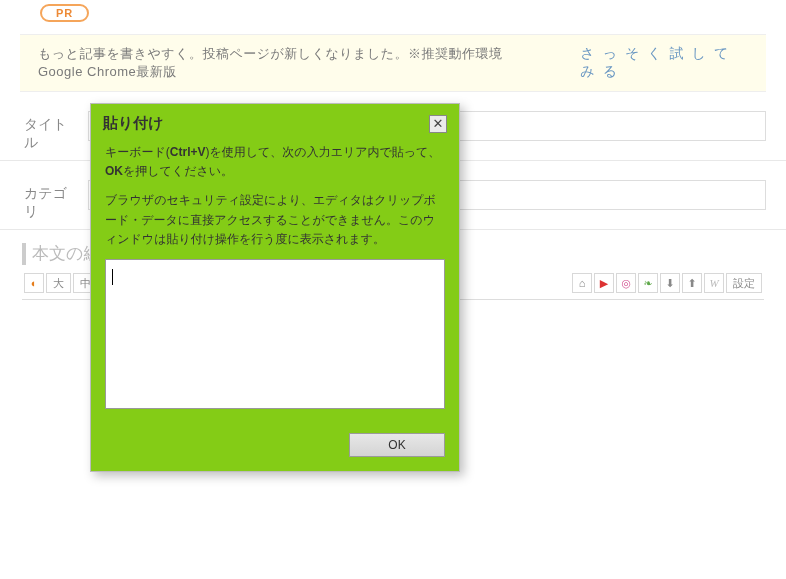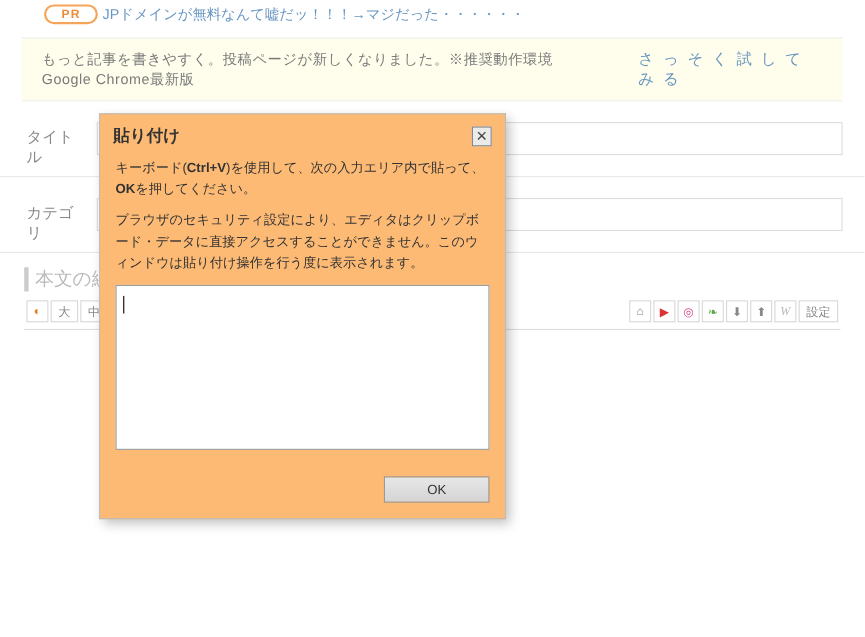--- a/index.html
+++ b/index.html
@@ -1,17 +1,17 @@
 <!DOCTYPE html>
 <html><head>
 <meta charset="utf-8">
 <style>
 *{box-sizing:border-box;margin:0;padding:0;}
 body{font-family:"Hiragino Kaku Gothic ProN","Meiryo",sans-serif;font-size:13px;color:#444;background:#fff;width:786px;height:579px;position:relative;overflow:hidden;}
-.topbar{display:flex;align-items:center;padding:4px 40px 12px 40px;gap:4px;text-align:center;}
+.topbar{display:flex;align-items:center;padding:4px 40px 12px 40px;gap:20px;text-align:center;}
 .pr-badge{border:2px solid #f5a55a;color:#ed8a36;font-weight:bold;font-size:11px;border-radius:14px;padding:1px 14px;letter-spacing:1px;}
 .topbar .link{color:#6896c2;font-size:13px;}
 .notice{background:#fffdeb;margin:0 20px 0 20px;padding:10px 18px;display:flex;justify-content:space-between;align-items:center;border-top:1px solid #eee;border-bottom:1px solid #eee;gap:38px;}
 .notice .msg{font-size:13px;color:#7a7a7a;letter-spacing:0.5px;}
 .notice .try{color:#6896c2;font-size:14px;letter-spacing:8px;}
 .row{display:flex;align-items:center;gap:8px;padding:8px 20px;border-bottom:1px solid #e8e8e8;}
 .row .label{width:60px;font-size:14px;color:#888;padding-left:4px;margin-top:16px;}
 .row .input{flex:1;height:30px;border:1px solid #ddd;background:#fff;}
 .row .addbtn{border:1px solid #ccc;background:#fff;color:#666;font-size:13px;padding:6px 18px;border-radius:3px;margin-left:4px;}
 .section{display:flex;align-items:center;gap:6px;margin:12px 22px 6px 22px;}
@@ -20,40 +20,39 @@
 .toolbar{display:flex;gap:2px;align-items:center;padding:2px 24px 6px 24px;flex-wrap:wrap;}
 .tb{border:1px solid #d8d8d8;width:20px;height:20px;display:flex;align-items:center;justify-content:center;font-size:11px;color:#888;background:#fff;}
 .tb.orange{color:#e57c1a;}
 .tb.red{color:#d33;}
 .tb.pink{color:#d24a8c;}
 .tb.green{color:#5fa84a;}
 .tb.w{color:#bbb;font-family:serif;font-style:italic;}
 .tb.text{width:auto;padding:0 6px;}
 .editor{border-top:1px solid #ddd;margin:0 22px;height:260px;}
 
-.modal{position:absolute;left:90px;top:103px;width:370px;background:#fdba74;border:1px solid #bcbcbc;box-shadow:4px 4px 10px rgba(0,0,0,0.25);}
+.modal{position:absolute;left:90px;top:103px;width:370px;background:#84cc16;border:1px solid #bcbcbc;box-shadow:4px 4px 10px rgba(0,0,0,0.25);}
 .modal-head{display:flex;justify-content:space-between;align-items:center;padding:10px 12px;}
 .modal-head .title{font-weight:bold;font-size:15px;color:#333;}
 .modal-head .close{border:1px solid #888;width:18px;height:18px;display:flex;align-items:center;justify-content:center;font-size:13px;color:#444;background:#ebebeb;}
 .modal-body{padding:0 14px 12px 14px;font-size:12px;color:#333;line-height:1.6;}
 .modal-body p{margin-bottom:10px;}
 .modal-body .bold{font-weight:bold;}
 .paste-area{border:1px solid #999;background:#fff;width:100%;height:150px;padding:6px;font-size:13px;outline:none;resize:none;}
 .cursor{display:inline-block;width:1px;height:16px;background:#000;vertical-align:middle;animation:blink 1s steps(1) infinite;}
 @keyframes blink{50%{opacity:0}}
 .modal-foot{display:flex;justify-content:flex-end;gap:10px;padding:12px 14px 14px 14px;}
 .modal-foot button{border:1px solid #9a9a9a;background:linear-gradient(#e7e7e7,#d4d4d4);font-size:12px;color:#333;padding:4px 0;width:80px;}
 .modal-foot button.ok{width:96px;}
 </style>
 </head>
 <body>
 
 <div class="topbar">
   <span class="pr-badge">PR</span>
-  <a class="link">JPドメインが無料なんて嘘だッ！！！→マジだった・・・・・・</a>
 </div>
 
 <div class="notice">
   <span class="msg">もっと記事を書きやすく。投稿ページが新しくなりました。※推奨動作環境Google Chrome最新版</span>
   <a class="try">さっそく試してみる</a>
 </div>
 
 <div class="row">
   <div class="label">タイトル</div>
   <div class="input"></div>

